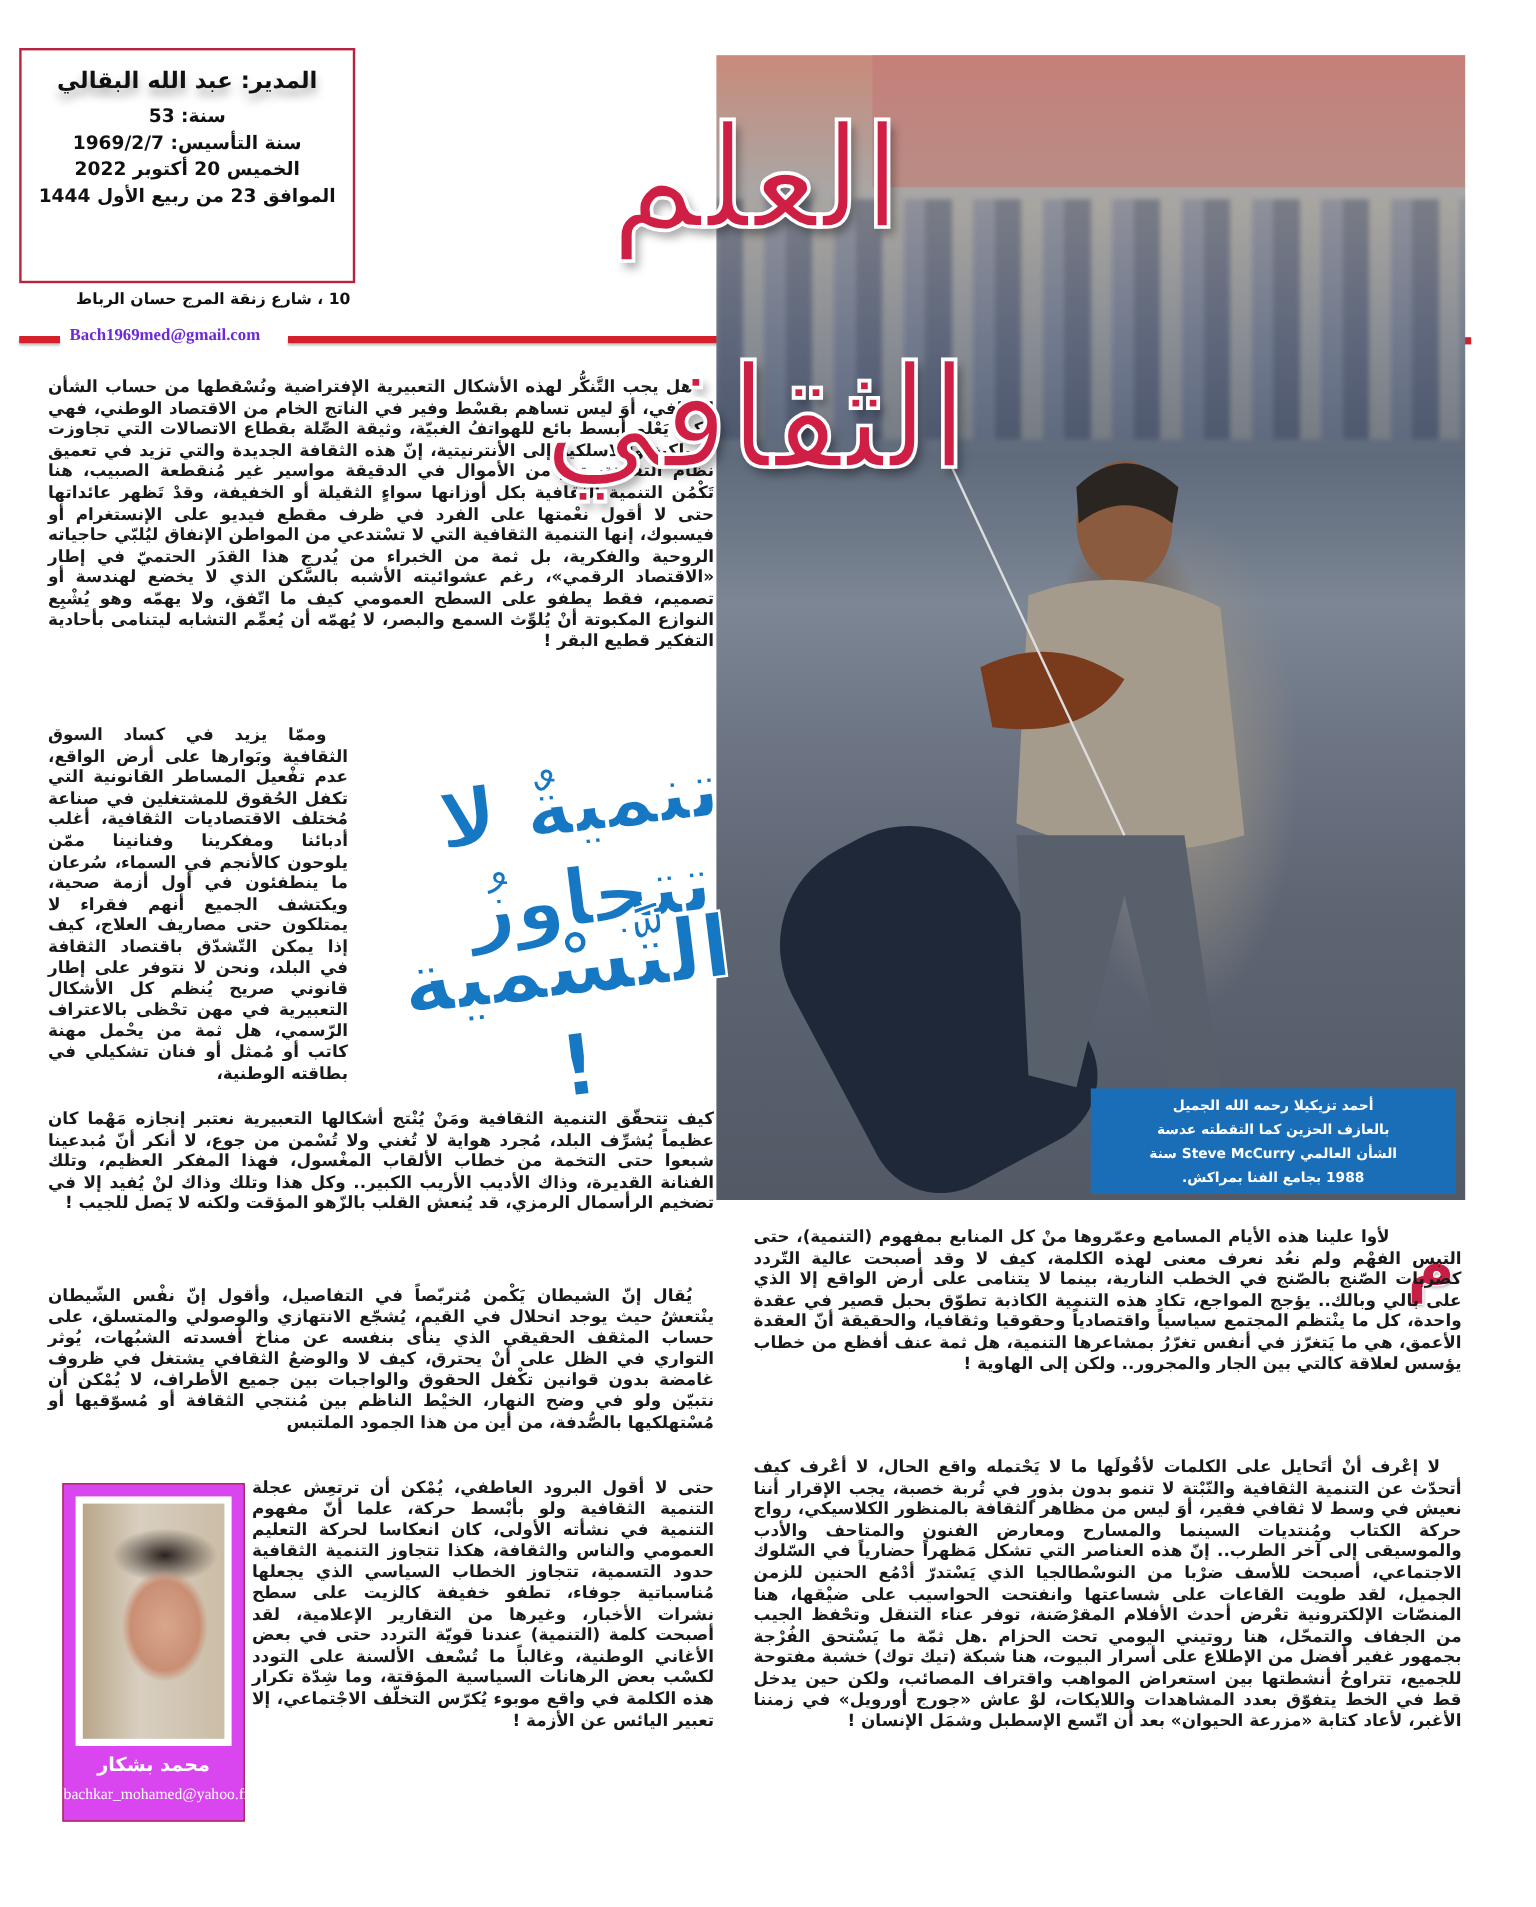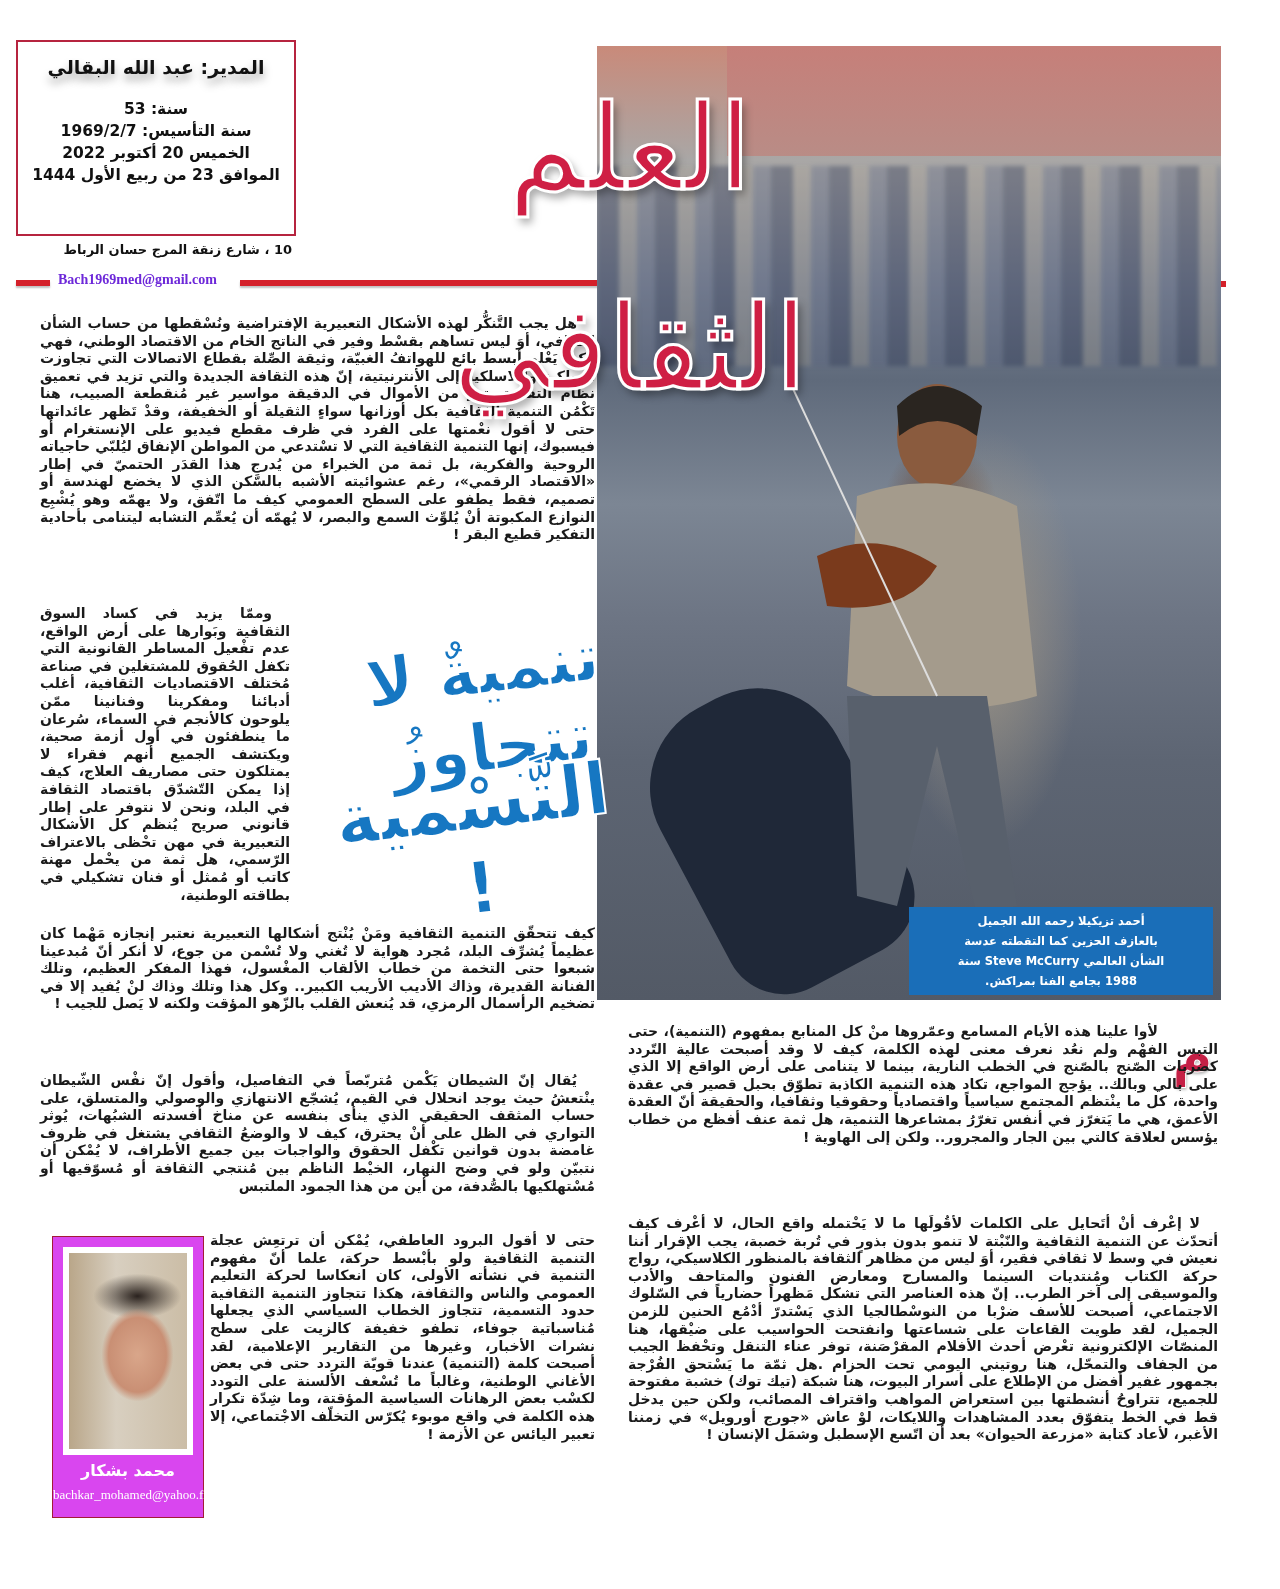--- a/index.html
+++ b/index.html
@@ -2,21 +2,21 @@
 <html><head>
 <meta charset="utf-8">
 <style>
   html,body{margin:0;padding:0;background:#fff;}
   body{width:1280px;height:1589px;position:relative;overflow:hidden;font-family:"DejaVu Sans",sans-serif;color:#111;}
   .abs{position:absolute;}
   
   #info-box{left:16px;top:40px;width:280px;height:196px;border:2px solid #b6243f;box-sizing:border-box;background:#fff;text-align:center;direction:rtl;}
   #director{margin-top:14px;font-size:19px;font-weight:bold;text-shadow:0 6px 8px rgba(0,0,0,0.35);}
   .info-line{font-size:15.5px;font-weight:bold;line-height:22px;}
-  #info-lines{margin-top:20px;}
+  #info-lines{margin-top:8px;}
   #address{left:20px;top:242px;width:272px;text-align:right;direction:rtl;font-size:13px;font-weight:bold;}
   #email-row{left:0;top:272px;width:600px;height:20px;}
   .red-bar{position:absolute;height:6px;top:8px;background:#d4202a;box-shadow:0 2px 2px rgba(0,0,0,0.25);}
   #email-text{position:absolute;left:58px;top:0;font-family:"Liberation Serif",serif;font-size:14px;font-weight:bold;color:#6d28d9;}
   #mast-red-right{left:1218px;top:281px;width:8px;height:6px;background:#d4202a;}
   
   #masthead-title{left:360px;top:48px;width:540px;height:220px;direction:rtl;text-align:center;font-family:"DejaVu Sans",sans-serif;font-weight:normal;font-size:118px;line-height:200px;color:#cf1f44;-webkit-text-stroke:3px #fff;text-shadow:4px 6px 8px rgba(0,0,0,0.35);letter-spacing:-2px;z-index:5;}
   
   #main-photo{left:597px;top:46px;width:624px;height:954px;overflow:hidden;
     background:

